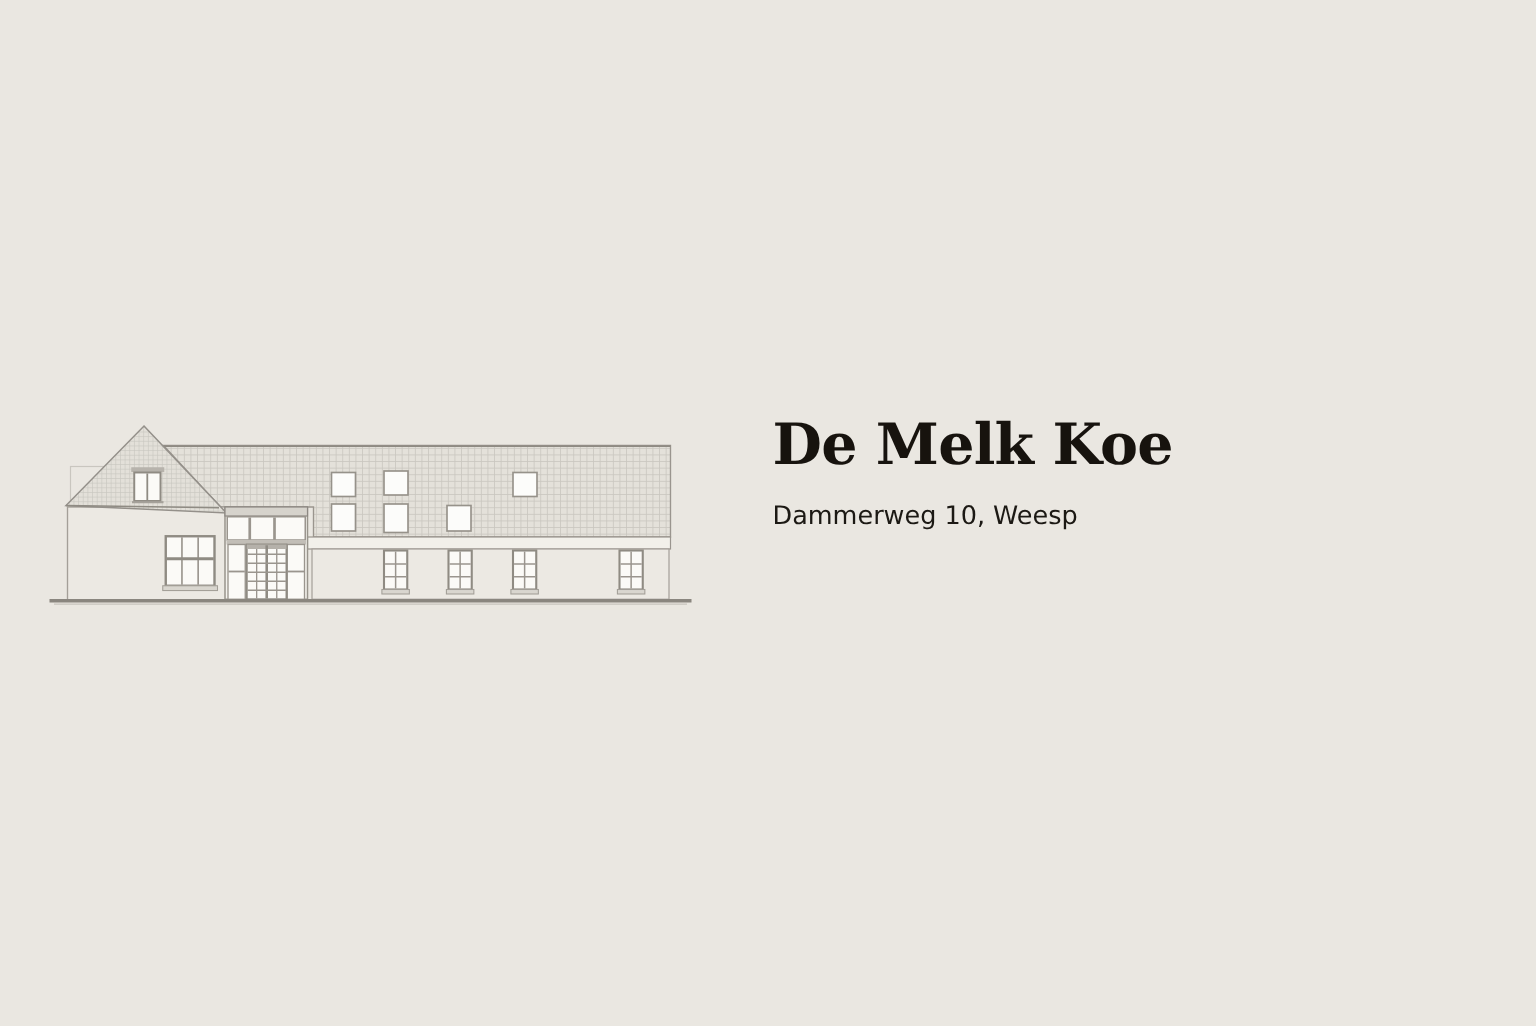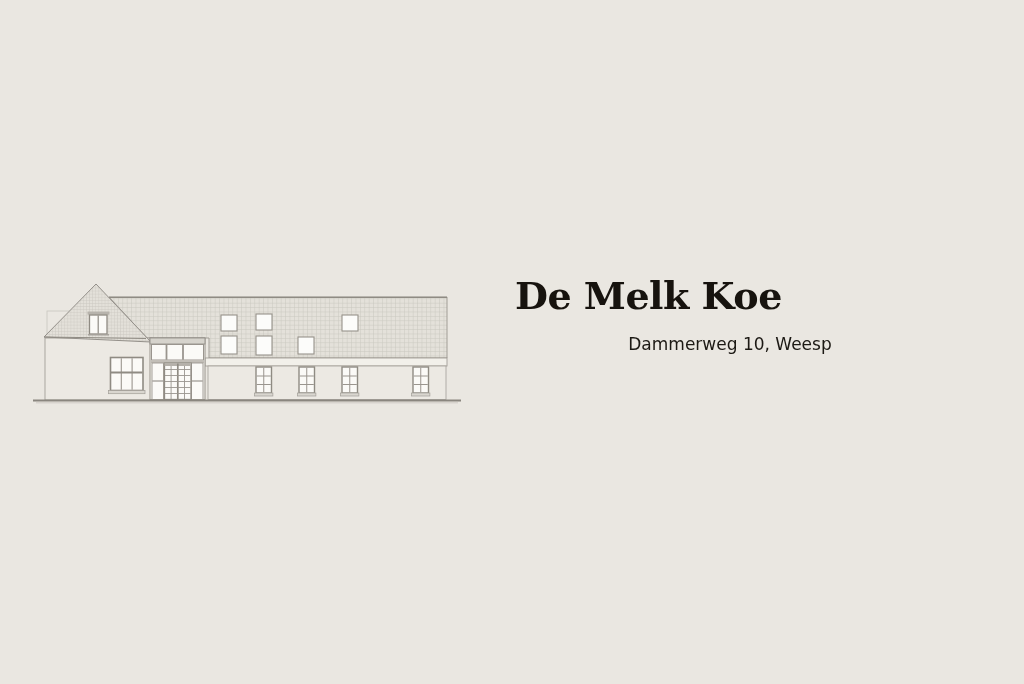--- a/index.html
+++ b/index.html
@@ -30,21 +30,20 @@
     line-height: 1.05;
     letter-spacing: -0.5px;
     color: #17130e;
   }
   .hero-subtitle {
     margin: 18px 0 0 0;
     font-family: "DejaVu Sans", sans-serif;
     font-size: 17px;
     line-height: 1.2;
     color: #1c1914;
-    text-align: center;
   }
 </style>
 </head>
 <body>
 
 <div class="stage">
 
   <svg class="illustration" viewBox="0 0 1024 684" xmlns="http://www.w3.org/2000/svg" aria-hidden="true">
     <defs>
       <pattern id="roofGrid" width="4.4" height="4.4" patternUnits="userSpaceOnUse">

